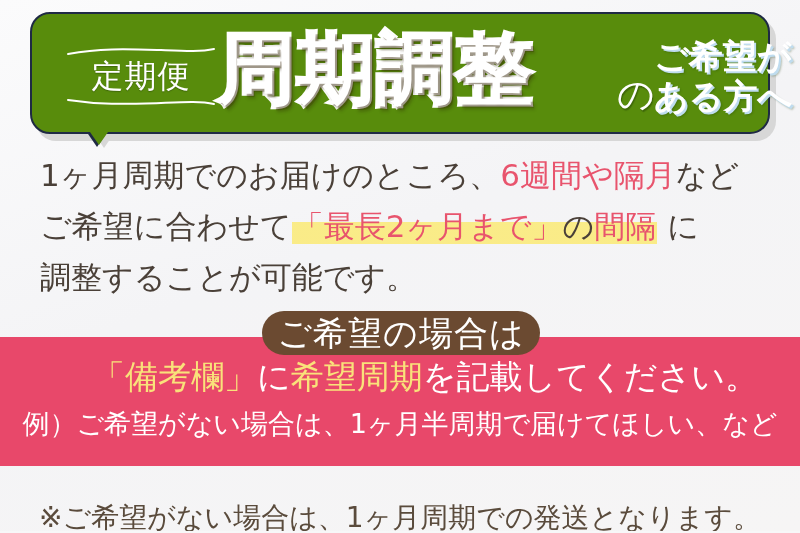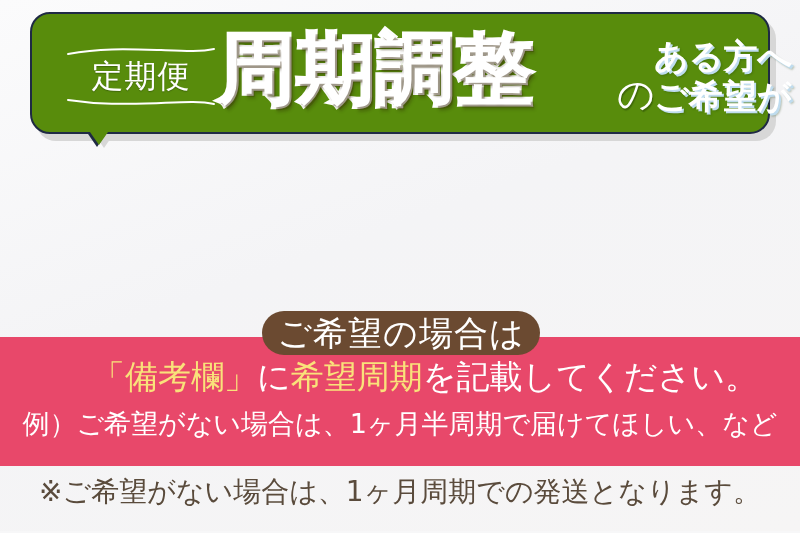--- a/index.html
+++ b/index.html
@@ -229,21 +229,21 @@
     font-size: 27px;
     line-height: 1.1;
     letter-spacing: 0px;
     white-space: nowrap;
   }
 
   
   .footer-note {
     position: absolute;
     left: 0;
-    top: 477px;
+    top: 503px;
     width: 800px;
     text-align: center;
     color: #5a4b3c;
     font-size: 28px;
     line-height: 1.1;
     letter-spacing: 0px;
     white-space: nowrap;
   }
 </style>
 </head>
@@ -265,28 +265,33 @@
         <svg class="wave" viewBox="0 0 150 9">
           <path d="M2,3 C35,8 60,7 95,6 C118,5 135,4 148,7" fill="none" stroke="#ffffff" stroke-width="2" stroke-linecap="round"></path>
         </svg>
       </div>
 
       <div class="golden">周期調整</div>
 
       <div class="no-particle">の</div>
 
       <div class="kibou-stack">
+        <div>ご希望が</div>
         <div>ある方へ</div>
-        <div>ご希望が</div>
       </div>
 
       <div class="banner-tail"></div>
     </div>
   </div>
 
+  <div class="body-copy">
+    <span class="body-line"><span>1ヶ月周期でのお届けのところ、</span><span class="pink">6週間や隔月</span><span>など</span></span>
+    <span class="body-line"><span>ご希望に合わせて</span><span class="hl"><span class="pink">「最長2ヶ月まで」</span><span class="dark">の</span><span class="pink">間隔</span></span><span> に</span></span>
+    <span class="body-line">調整することが可能です。</span>
+  </div>
 
   <div class="pill">ご希望の場合は</div>
 
   <div class="pink-band">
     <div class="band-main"><span class="yellow">「備考欄」</span><span>に</span><span class="yellow">希望周期</span><span>を記載してください。</span></div>
     <div class="band-example">例）ご希望がない場合は、1ヶ月半周期で届けてほしい、など</div>
   </div>
 
   <div class="footer-note">※ご希望がない場合は、1ヶ月周期での発送となります。</div>
 

